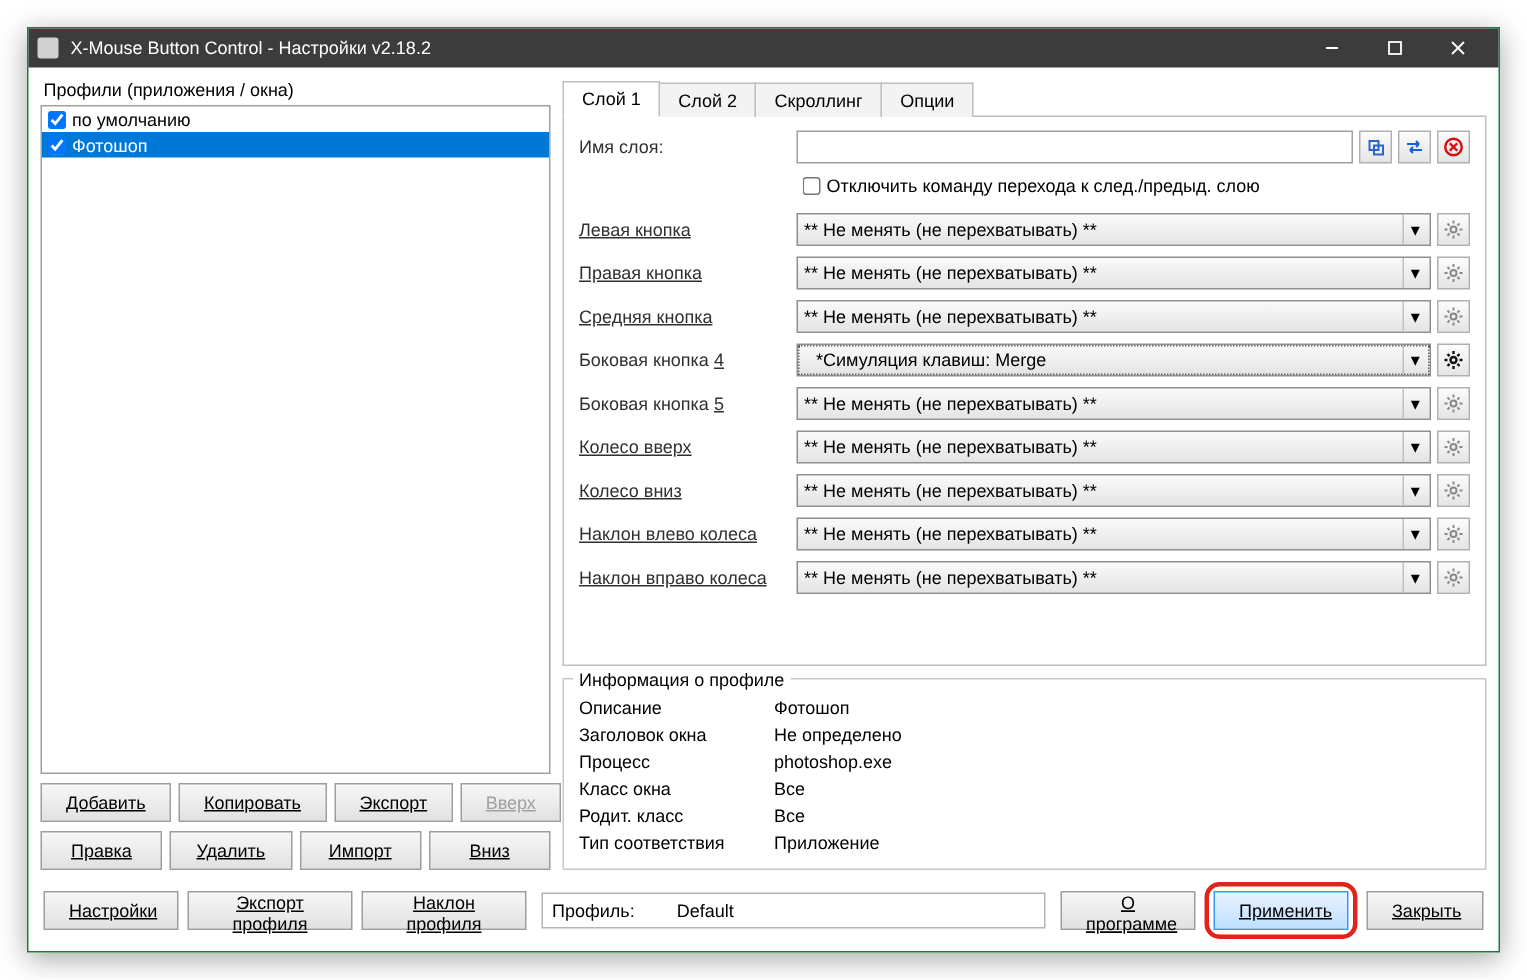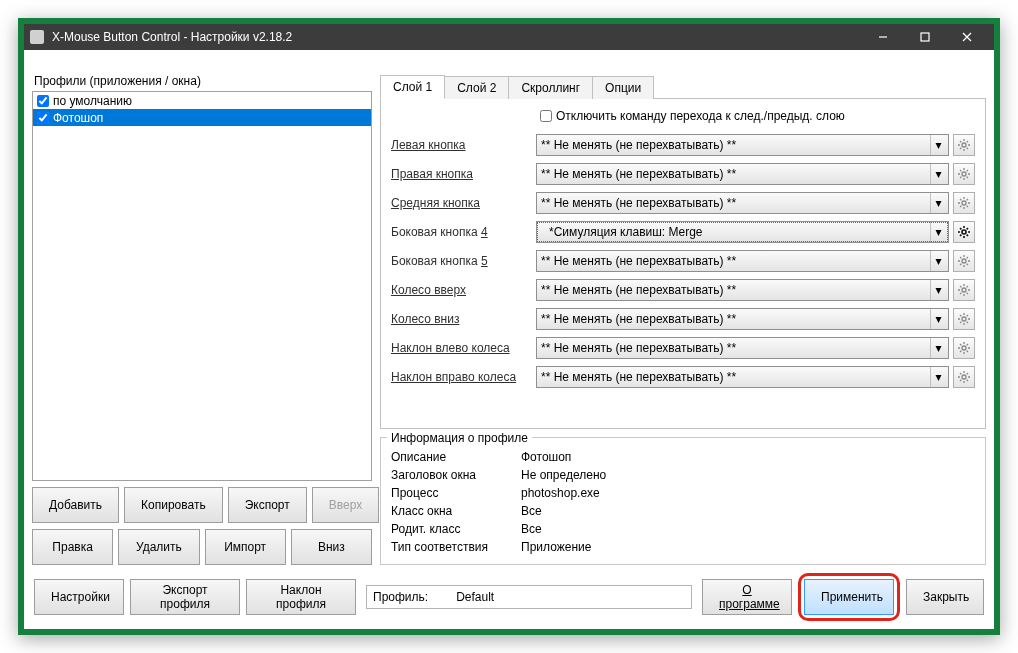--- a/index.html
+++ b/index.html
@@ -11,25 +11,24 @@
     color: #000;
     overflow: hidden;
   }
   .outer {
     width: 1018px; height: 653px;
     padding: 18px;
     background: #fff;
   }
   .window {
     width: 100%; height: 100%;
-    border: 6px solid #15803d;
+    border: 1px solid #15803d;
     box-shadow: 0 4px 18px rgba(0,0,0,0.35);
     display: flex; flex-direction: column;
     background: #fff;
-    gap: 16px;
   }
   .titlebar {
     height: 26px;
     background: #3c3c3c;
     color: #fff;
     display: flex; align-items: center;
     padding: 0 6px;
   }
   .titlebar .appicon {
     width: 14px; height: 14px;
@@ -70,28 +69,29 @@
     display: flex; align-items: center;
     padding: 1px 4px;
     height: 17px;
   }
   .listitem input { margin: 0 4px 0 0; width: 12px; height: 12px; }
   .listitem.selected { background: #0078d7; color: #fff; }
   .btnrow {
     display: flex; gap: 5px; margin-top: 6px;
   }
   .btn {
-    height: 36px;
+    height: 26px;
     border: 1px solid #9d9d9d;
     background: linear-gradient(#f7f7f7,#e1e1e1);
     font: inherit;
     padding: 0 16px;
     text-align: center;
     flex: 1;
     cursor: default;
+    text-decoration: underline;
   }
   .btn.disabled { color: #a0a0a0; }
   .btn.highlight {
     background: linear-gradient(#e8f2fd,#bfe0ff);
     border-color:#3399ff;
   }
   .right-pane {
     flex: 1;
     display: flex; flex-direction: column;
     gap: 8px;
@@ -271,20 +271,43 @@
 
           <div style="display:flex;flex-direction:column;flex:1;min-height:0;">
             <div class="tabs">
               <div class="tab active">Слой 1</div>
               <div class="tab">Слой 2</div>
               <div class="tab">Скроллинг</div>
               <div class="tab">Опции</div>
             </div>
             <div class="tab-body">
 
+              <div class="row">
+                <div class="lab" style="text-decoration:none;">Имя слоя:</div>
+                <input class="textinput" style="flex: 1 1 0%;" value="">
+                <div class="iconbtn">
+                  <svg class="icon" viewBox="0 0 14 14">
+                      <rect x="3" y="3" width="6" height="6" fill="none" stroke="#2b63c9" stroke-width="1.3"></rect>
+                      <rect x="6" y="6" width="6" height="6" fill="none" stroke="#2b63c9" stroke-width="1.3"></rect>
+                    </svg>
+                </div>
+                <div class="iconbtn">
+                  <svg class="icon" viewBox="0 0 14 14">
+                      <path d="M2 5 L10 5 M10 5 L8 3 M10 5 L8 7" fill="none" stroke="#1560d8" stroke-width="1.4"></path>
+                      <path d="M12 9 L4 9 M4 9 L6 7 M4 9 L6 11" fill="none" stroke="#1560d8" stroke-width="1.4"></path>
+                    </svg>
+                </div>
+                <div class="iconbtn">
+                  <svg class="icon" viewBox="0 0 14 14">
+                      <circle cx="7" cy="7" r="5.5" fill="none" stroke="#d80d0d" stroke-width="1.6"></circle>
+                      <line x1="4.5" y1="4.5" x2="9.5" y2="9.5" stroke="#d80d0d" stroke-width="1.6"></line>
+                      <line x1="9.5" y1="4.5" x2="4.5" y2="9.5" stroke="#d80d0d" stroke-width="1.6"></line>
+                    </svg>
+                </div>
+              </div>
               <div class="row" style="margin-top:-3px;">
                 <div style="width:145px"></div>
                 <label style="display:flex;align-items:center">
                   <input type="checkbox" class="checkbox" style="">
                   <span>Отключить команду перехода к след./предыд. слою</span>
                 </label>
               </div>
 
               <div class="row">
                 <div class="lab">Левая кнопка</div>

